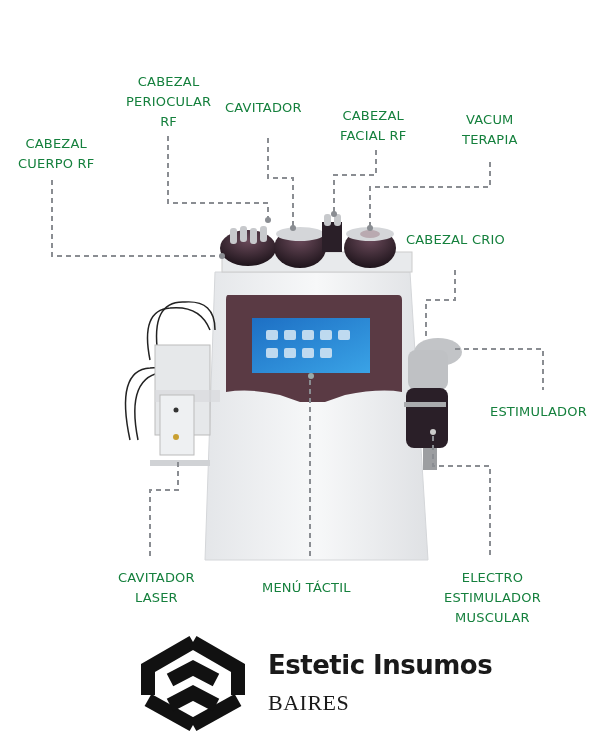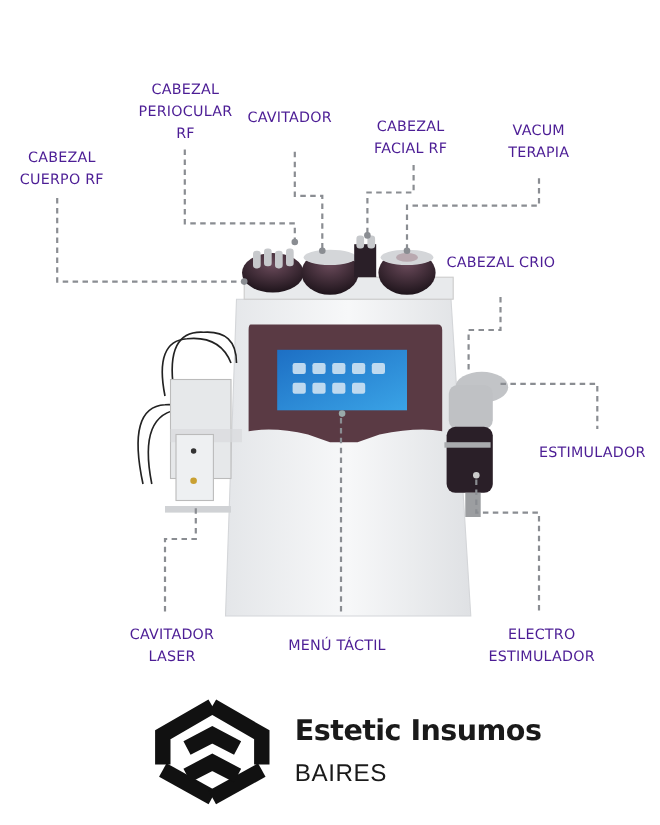--- a/index.html
+++ b/index.html
@@ -1,21 +1,21 @@
 <!DOCTYPE html>
 <html><head>
 <meta charset="utf-8">
 <style>
   html,body{margin:0;padding:0;background:#fff;}
   body{width:600px;height:750px;position:relative;overflow:hidden;font-family:"DejaVu Sans","Liberation Sans",sans-serif;}
-  .label{position:absolute;color:#4c1d95;font-size:13px;line-height:20px;text-align:center;letter-spacing:0.2px;white-space:nowrap;}
+  .label{position:absolute;color:#15803d;font-size:13px;line-height:20px;text-align:center;letter-spacing:0.2px;white-space:nowrap;}
   .label span{display:block;}
   svg.lines{position:absolute;left:0;top:0;}
   .brand-name{position:absolute;left:268px;top:650px;font-family:"DejaVu Sans","Liberation Sans",sans-serif;font-weight:bold;font-size:26px;color:#1a1a1a;letter-spacing:-0.5px;text-align:center;}
-  .brand-sub{position:absolute;left:268px;top:690px;font-family:Liberation Sans, sans-serif;font-size:22px;color:#1a1a1a;letter-spacing:0.5px;}
+  .brand-sub{position:absolute;left:268px;top:690px;font-family:Liberation Serif, serif;font-size:22px;color:#1a1a1a;letter-spacing:0.5px;}
 </style>
 </head>
 <body>
 
 <svg class="lines" width="600" height="750">
   <defs>
     <linearGradient id="bodyG" x1="0" x2="1">
       <stop offset="0" stop-color="#e4e6e9"></stop>
         <stop offset="0.5" stop-color="#f7f8f9"></stop>
         <stop offset="1" stop-color="#dfe1e4"></stop>
@@ -150,16 +150,17 @@
 <div class="label" style="left:118px;top:568px;">
   <span>CAVITADOR</span>
     <span>LASER</span>
 </div>
 <div class="label" style="left:262px;top:578px;">
   <span>MENÚ TÁCTIL</span>
 </div>
 <div class="label" style="left:444px;top:568px;">
   <span>ELECTRO</span>
     <span>ESTIMULADOR</span>
+    <span>MUSCULAR</span>
 </div>
 
 <div class="brand-name">Estetic Insumos</div>
 <div class="brand-sub">BAIRES</div>
 
 </body></html>

